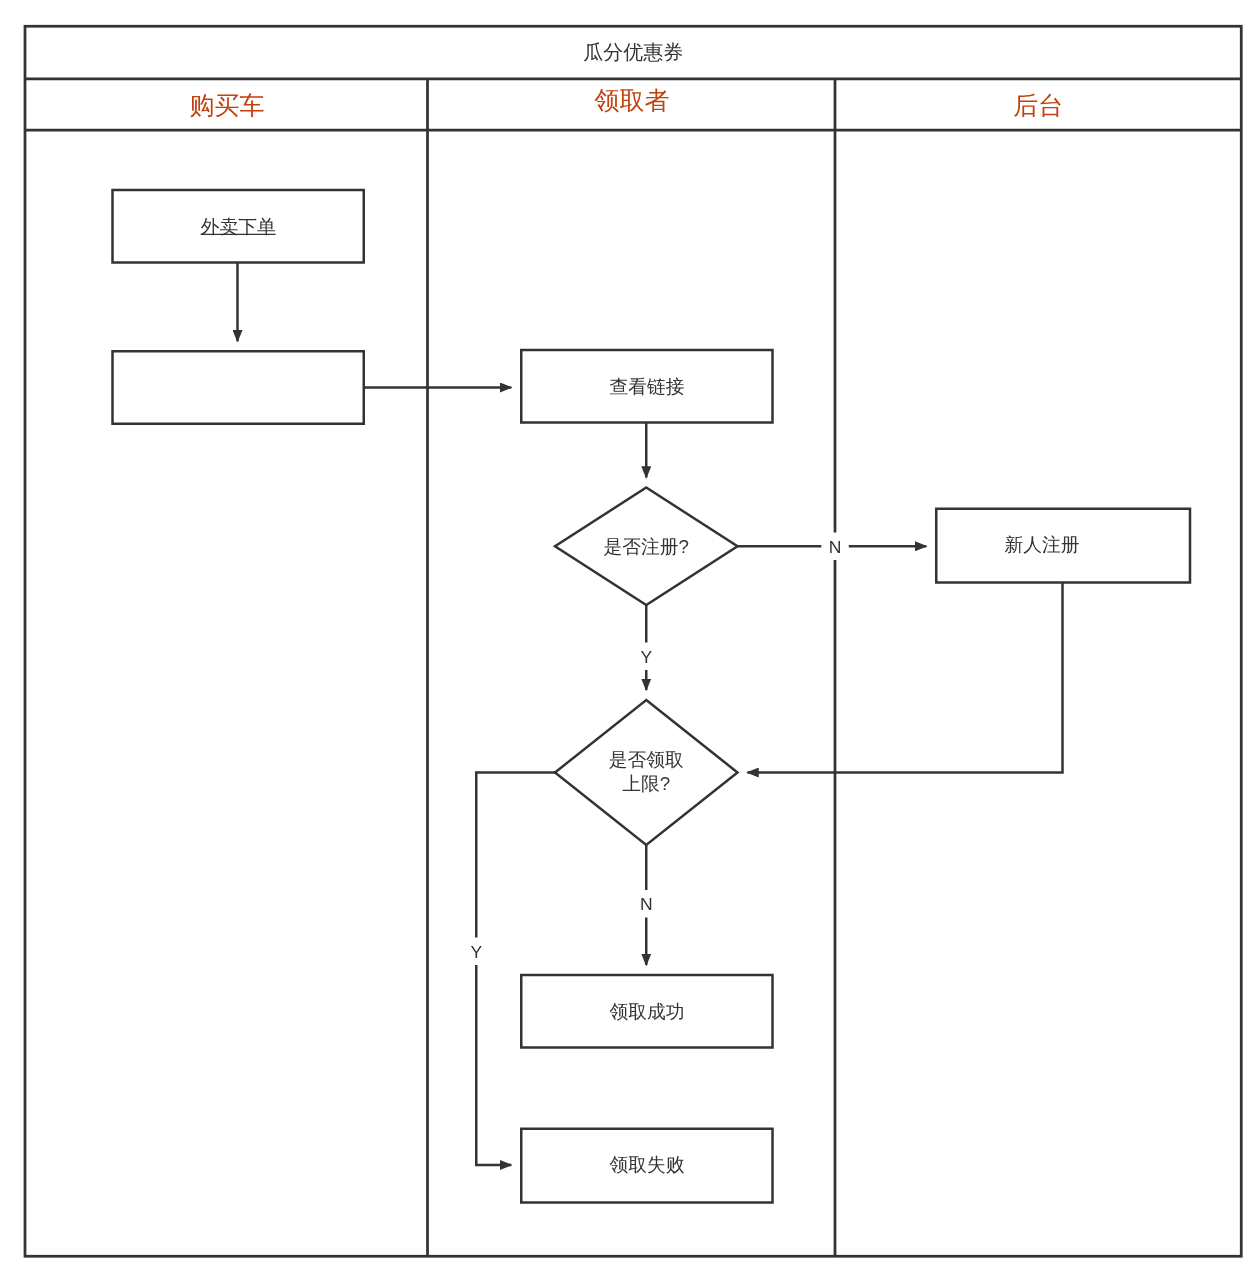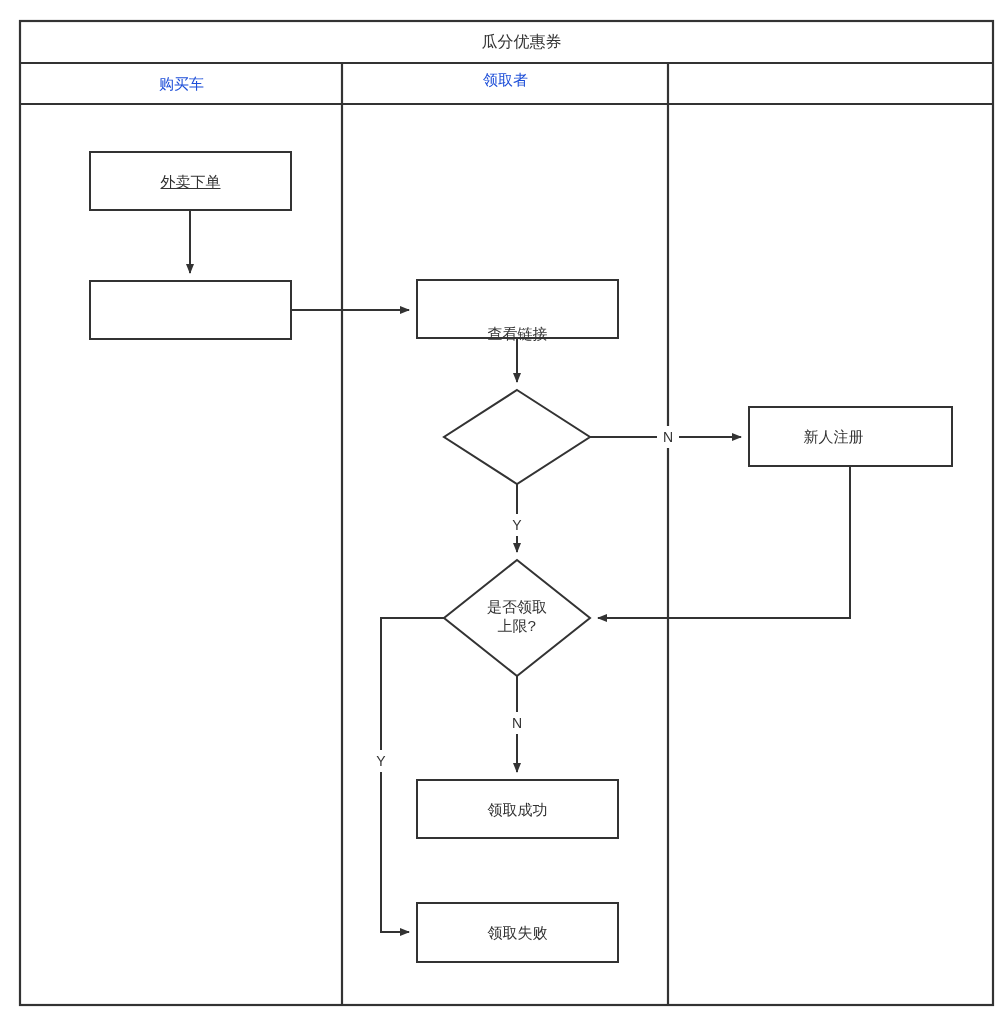--- a/index.html
+++ b/index.html
@@ -32,22 +32,22 @@
     font-size: 15px;
     line-height: 19px;
     pointer-events: none;
     white-space: pre-line;
   }
   .lane-title {
     position: absolute;
     display: flex;
     align-items: center;
     justify-content: center;
-    color: #1d4ed8;
-    font-size: 15px;
+    color: #c2410c;
+    font-size: 20px;
   }
   .pool-title {
     position: absolute;
     display: flex;
     align-items: center;
     justify-content: center;
     color: #333333;
     font-size: 16px;
   }
   .edge-label {
@@ -108,29 +108,31 @@
       <path d="M517,484 L517,552" marker-end="url(#arrow)"></path>
 
       <path d="M850,466 L850,618 L598,618" marker-end="url(#arrow)"></path>
 
       <path d="M517,676 L517,772" marker-end="url(#arrow)"></path>
 
       <path d="M444,618 L381,618 L381,932 L409,932" marker-end="url(#arrow)"></path>
     </g>
   </svg>
 
-  <div class="pool-title" style="left:36px; top:22px; width:971px; height:41px;">瓜分优惠券</div>
+  <div class="pool-title" style="left:21px; top:22px; width:971px; height:41px;">瓜分优惠券</div>
 
   <div class="lane-title" style="left:21px; top:64px; width:321px; height:40px;">购买车</div>
   <div class="lane-title" style="left:343px; top:64px; width:325px; height:32px;text-align:center;">领取者</div>
+  <div class="lane-title" style="left:669px; top:64px; width:323px; height:40px;">后台</div>
 
   <div class="node-label" style="left:90px; top:152px; width:201px; height:58px;text-decoration:underline;">外卖下单</div>
-  <div class="node-label" style="left:417px; top:280px; width:201px; height:58px;margin-top:24px;">查看链接</div>
+  <div class="node-label" style="left:417px; top:280px; width:201px; height:58px;">查看链接</div>
+  <div class="node-label" style="left:444px; top:412px; width:146px; height:50px;">是否注册?</div>
   <div class="node-label" style="left:749px; top:407px; width:169px; height:59px;">新人注册</div>
-  <div class="node-label" style="left:444px; top:592px; width:146px; height:52px;font-family:Liberation Mono, monospace;">是否领取
+  <div class="node-label" style="left:444px; top:592px; width:146px; height:52px;">是否领取
 上限?</div>
   <div class="node-label" style="left:417px; top:780px; width:201px; height:58px;">领取成功</div>
   <div class="node-label" style="left:417px; top:903px; width:201px; height:59px;">领取失败</div>
 
   <div class="edge-label" style="left:657px; top:426px; width:22px; height:22px;">N</div>
   <div class="edge-label" style="left:506px; top:514px; width:22px; height:22px;">Y</div>
   <div class="edge-label" style="left:506px; top:712px; width:22px; height:22px;">N</div>
   <div class="edge-label" style="left:370px; top:750px; width:22px; height:22px;">Y</div>
 
 </div>

